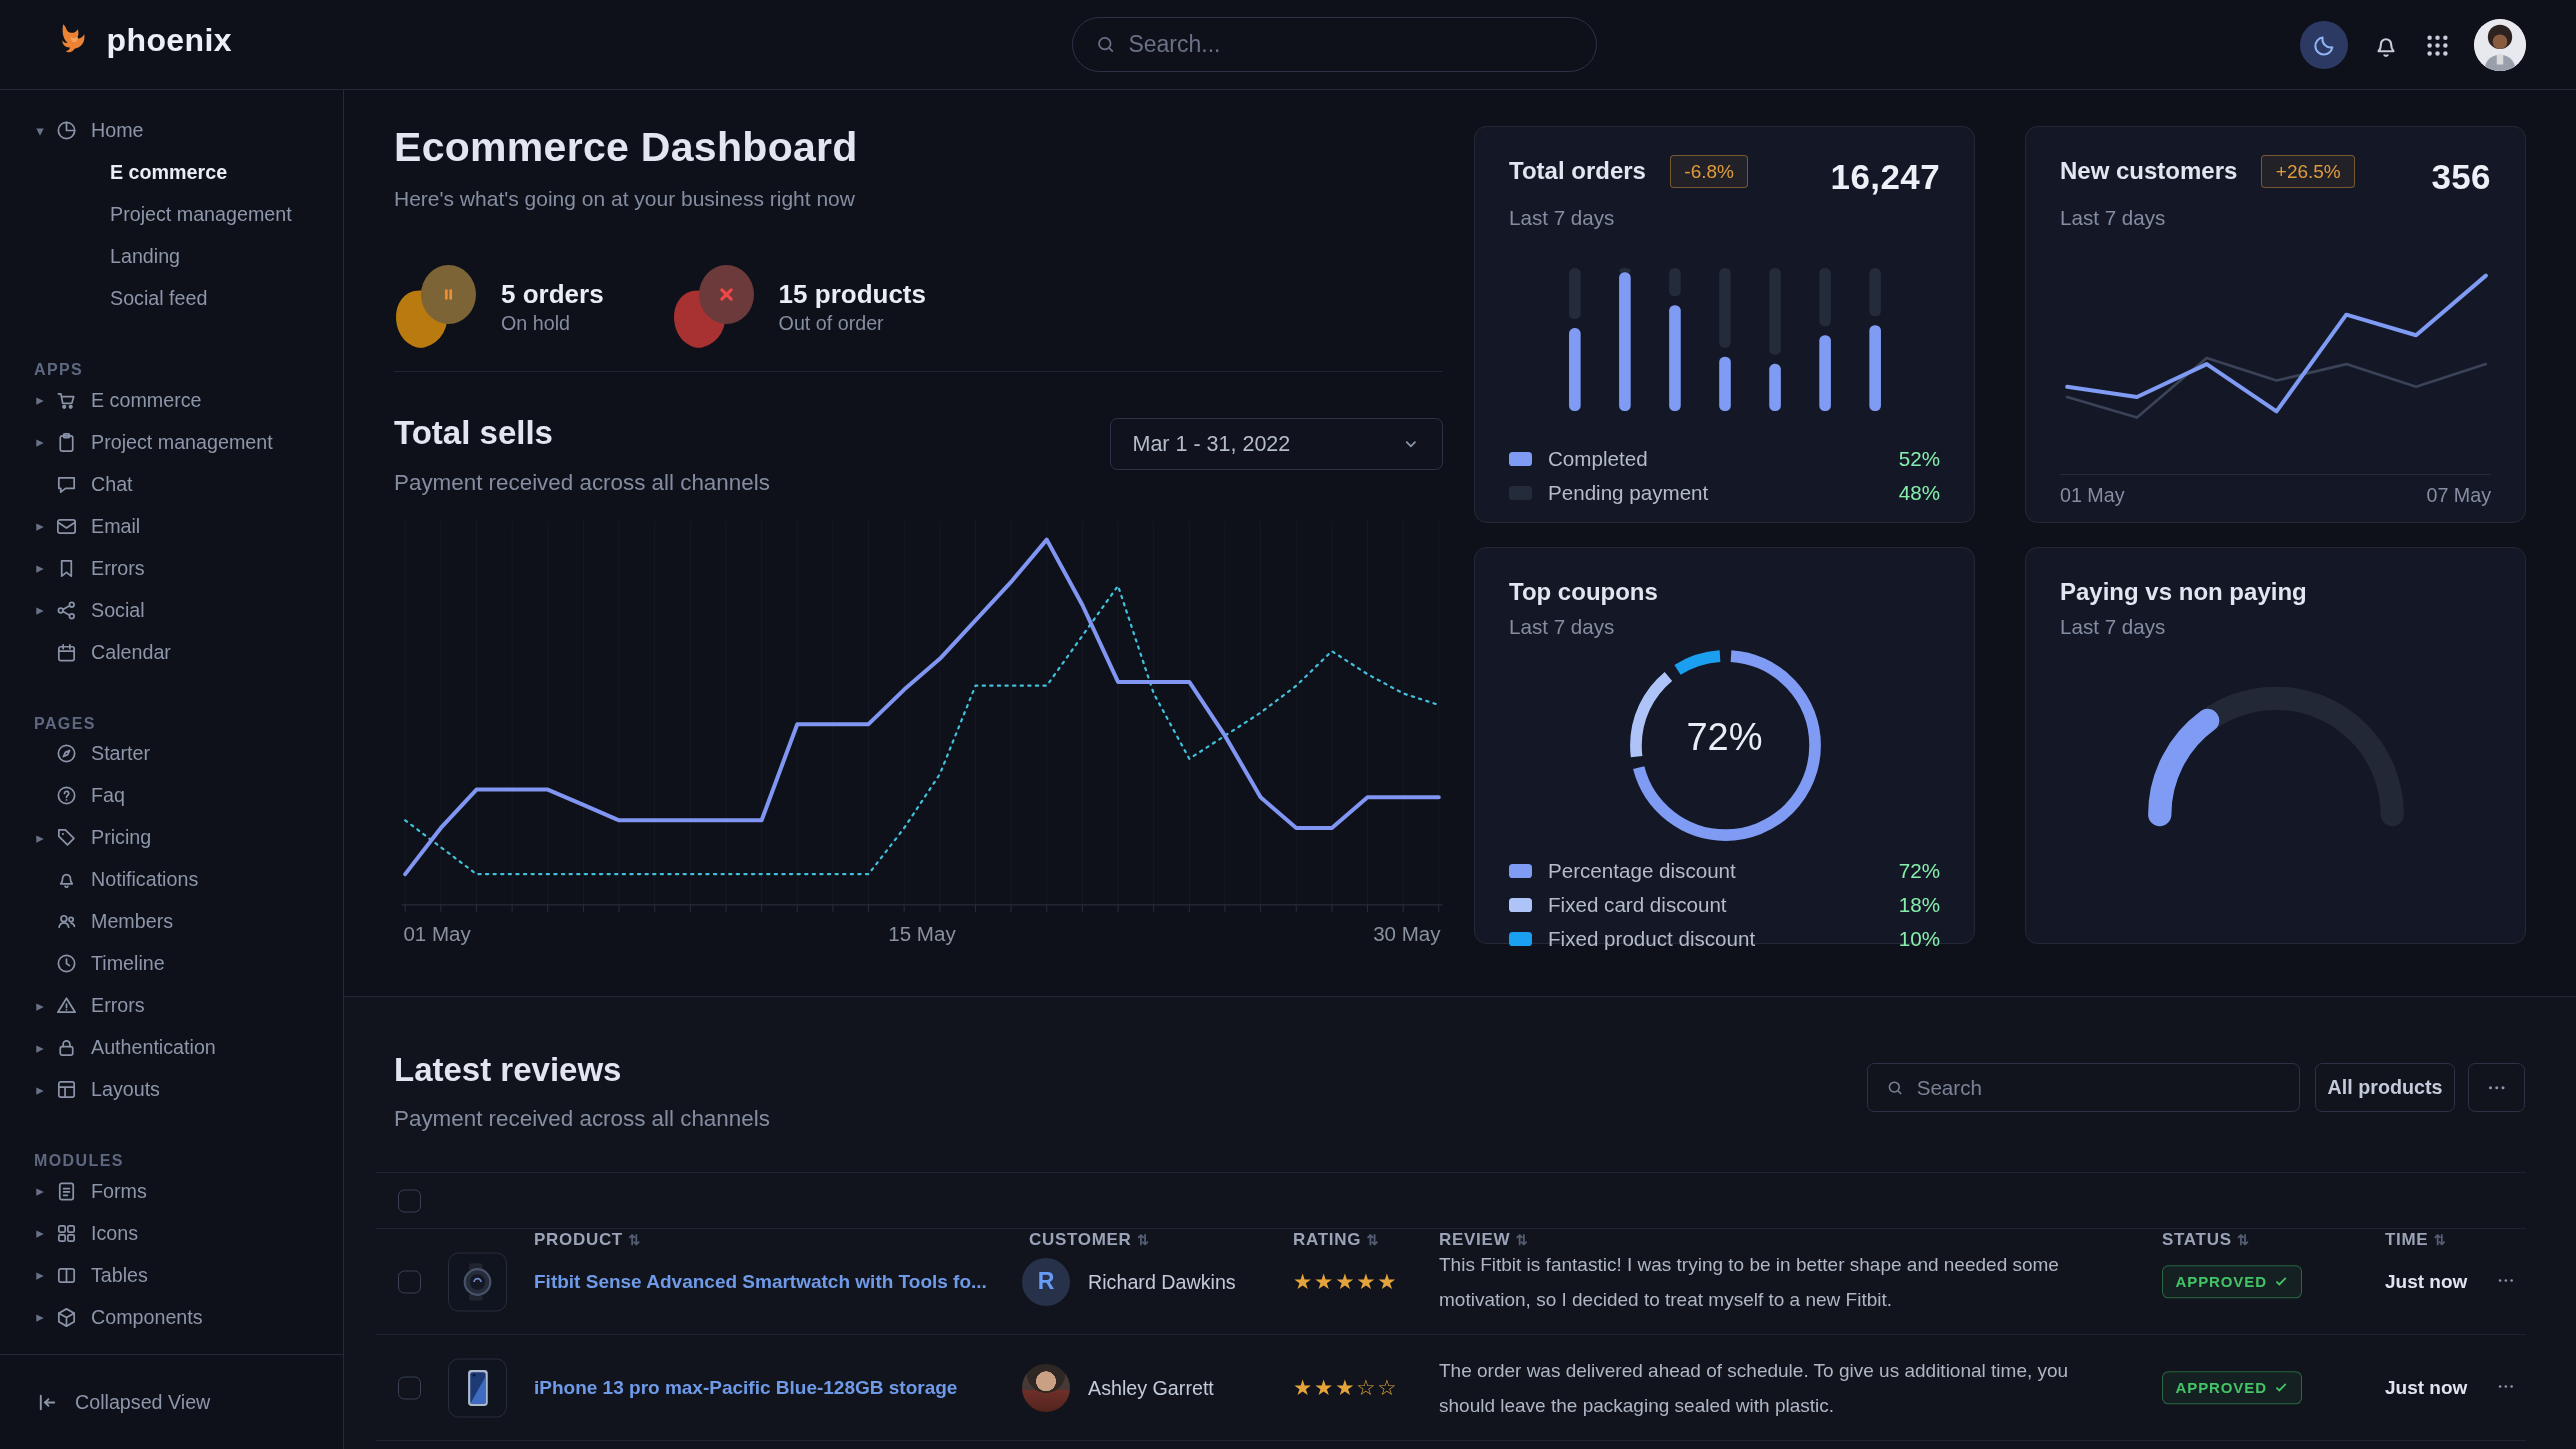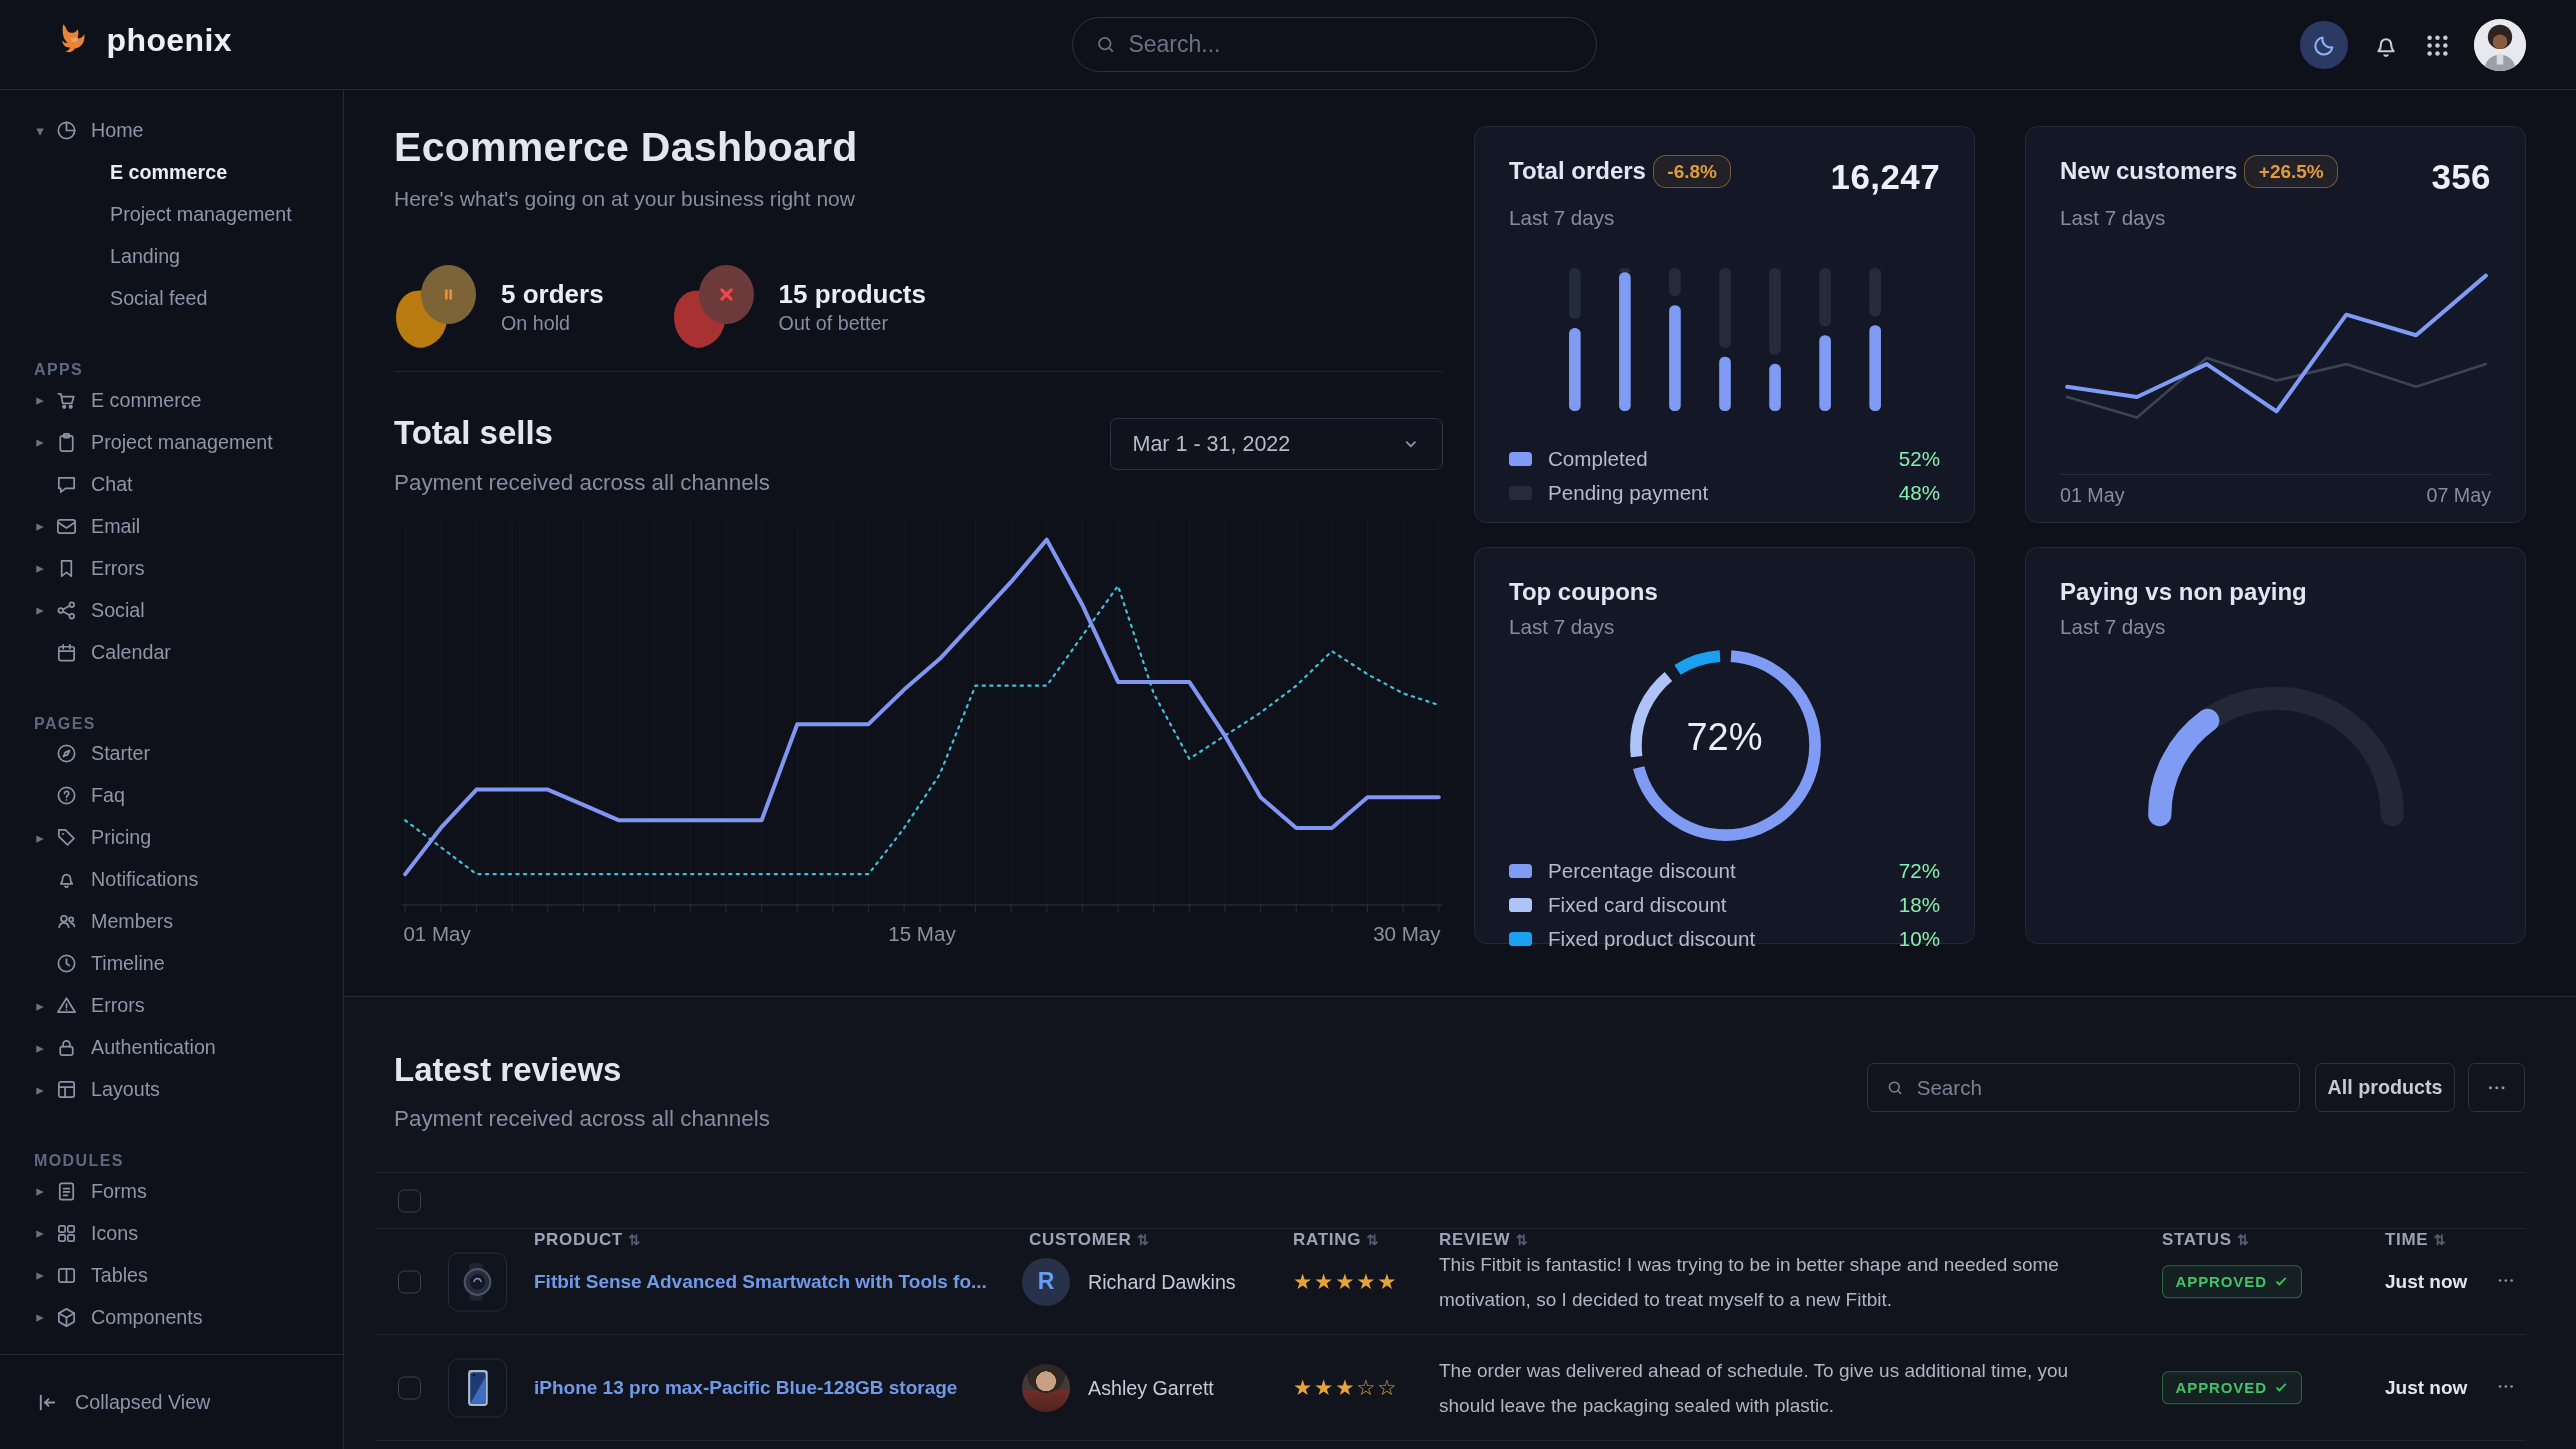--- a/index.html
+++ b/index.html
@@ -60,21 +60,21 @@
   .ts-sub{position:absolute;left:50px;top:380px;font-size:22.4px;color:var(--muted);}
   .ts-select{position:absolute;left:766px;top:328px;width:333px;height:52px;border:0.9px solid #2c3346;border-radius:7.2px;background:#10131d;display:flex;align-items:center;justify-content:space-between;padding:0 21.5px;cursor:pointer;}
   .ts-select span{font-size:21.5px;color:#b4bccb;}
   .ts-select svg{width:19.7px;height:19.7px;color:#8d96aa;}
   #ts-chart{position:absolute;left:57px;top:417px;width:1042px;height:456px;}
 
   
   .card{position:absolute;width:501px;height:397px;background:var(--card);border:0.9px solid var(--border);border-radius:12.5px;padding:30px 34px;}
   .card-head{display:flex;align-items:flex-start;}
   .card-title{font-size:24px;font-weight:700;color:#e1e6f0;}
-  .badge{margin-left:7px;margin-top:-1.8px;padding:4.5px 13.4px;border:0.9px solid rgba(224,155,61,.45);border-radius:13px;background:rgba(224,155,61,.07);color:var(--amber);font-size:19px;font-weight:700;}
+  .badge{margin-left:24px;margin-top:-1.8px;padding:4.5px 13.4px;border:0.9px solid rgba(224,155,61,.45);border-radius:4px;background:rgba(224,155,61,.07);color:var(--amber);font-size:19px;font-weight:400;}
   .card-value{margin-left:auto;font-size:35px;font-weight:700;color:#edf0f7;letter-spacing:0.4px;}
   .card-period{margin-top:9px;font-size:20.6px;color:var(--muted);}
   .legend{position:absolute;left:34px;right:34px;}
   .lg-row{display:flex;align-items:center;height:34px;}
   .lg-swatch{width:23px;height:13.4px;border-radius:3.6px;margin-right:16px;flex:0 0 auto;}
   .lg-label{font-size:20.6px;color:#b4bccb;}
   .lg-value{margin-left:auto;font-size:20.6px;color:#86efac;}
   .donut-center{position:absolute;left:50%;transform:translateX(-50%);top:168px;font-size:38px;font-weight:500;color:#e9edf5;}
   .axis-row{position:absolute;left:34px;right:34px;top:347px;border-top:0.9px solid #262c3a;display:flex;justify-content:space-between;padding-top:9px;}
   .axis-row span{font-size:19.7px;color:var(--muted);}
@@ -389,21 +389,21 @@
         </div>
         <div class="stat">
           <span class="stat-blob">
             <span class="blob-back" style="background:#a83232"></span>
             <span class="blob-circle" style="background:#6d3a3c;color:#f04747">
               <svg viewBox="0 0 24 24" width="25" height="25" fill="none" stroke="currentColor" stroke-width="1.8" stroke-linecap="round" stroke-linejoin="round">
                 <path d="M7.5 7.5l9 9M16.5 7.5l-9 9" stroke-width="3"></path>
               </svg>
             </span>
           </span>
-          <span><span class="stat-value">15 products</span><br><span class="stat-caption">Out of better</span></span>
+          <span><span class="stat-value">15 products</span><br><span class="stat-caption">Out of order</span></span>
         </div>
       </div>
     <div class="divider-1"></div>
 
     <h2 class="ts-title">Total sells</h2>
     <p class="ts-sub">Payment received across all channels</p>
     <div class="ts-select">
       <span>Mar 1 - 31, 2022</span>
       <svg viewBox="0 0 24 24" fill="none" stroke="currentColor" stroke-width="2.2" stroke-linecap="round">
           <path d="M7 10l5 5 5-5"></path>

